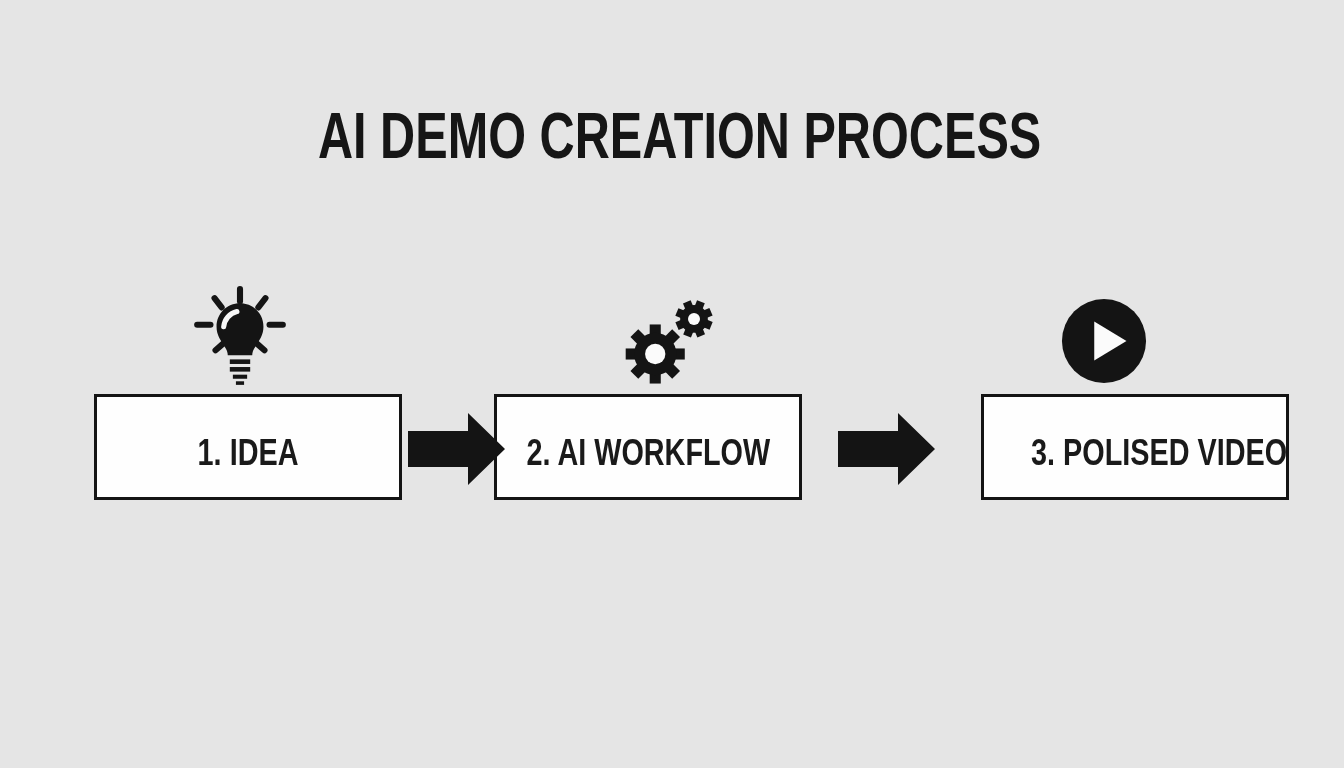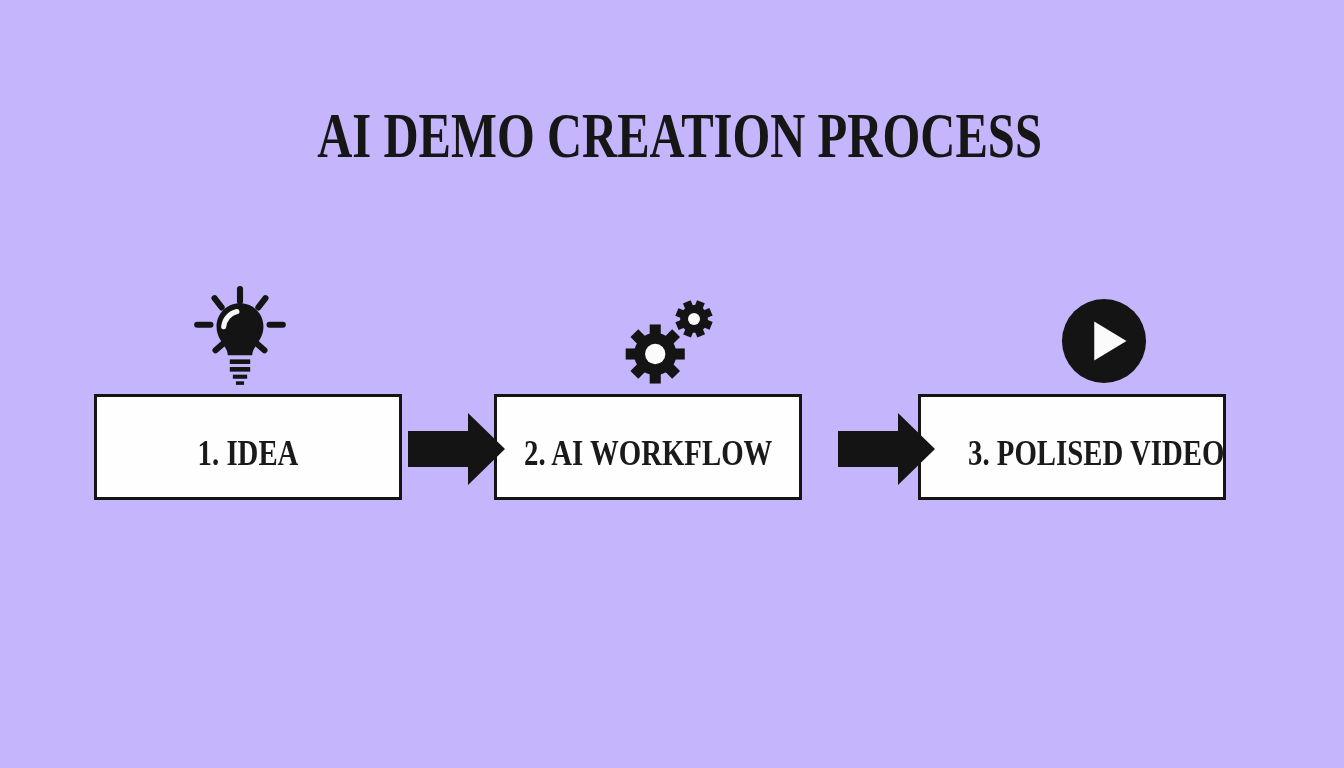--- a/index.html
+++ b/index.html
@@ -1,20 +1,20 @@
 <!DOCTYPE html>
 <html><head>
 <meta charset="utf-8">
 <style>
   html,body{margin:0;padding:0;}
   .canvas{
     position:relative;
     width:1344px;height:768px;
-    background:#c4b5fd;
-    font-family:Liberation Serif, serif;
+    background:#e5e5e5;
+    font-family:Liberation Sans, sans-serif;
     color:#141414;
     overflow:hidden;
   }
   .title{
     position:absolute;
     top:104px;left:0;right:0;
     padding-left:20px;
     margin:0;
     text-align:center;
     font-size:64px;
@@ -30,21 +30,21 @@
     top:394px;
     width:308px;height:106px;
     box-sizing:border-box;
     background:#fefefe;
     border:3px solid #141414;
     display:flex;align-items:center;justify-content:center;
     padding-top:12px;
   }
   .box-1{left:87px;margin-left:7px;}
   .box-2{left:494px;}
-  .box-3{left:918px;padding-left:48px;}
+  .box-3{left:981px;padding-left:48px;}
   .step-label{
     font-size:36px;
     font-weight:700;
     color:#1a1a1a;
     white-space:nowrap;
     transform:scaleX(0.8);
     line-height:1;
   }
   .icon{position:absolute;display:block;}
   .icon-bulb{left:188px;top:286px;width:104px;height:106px;}

